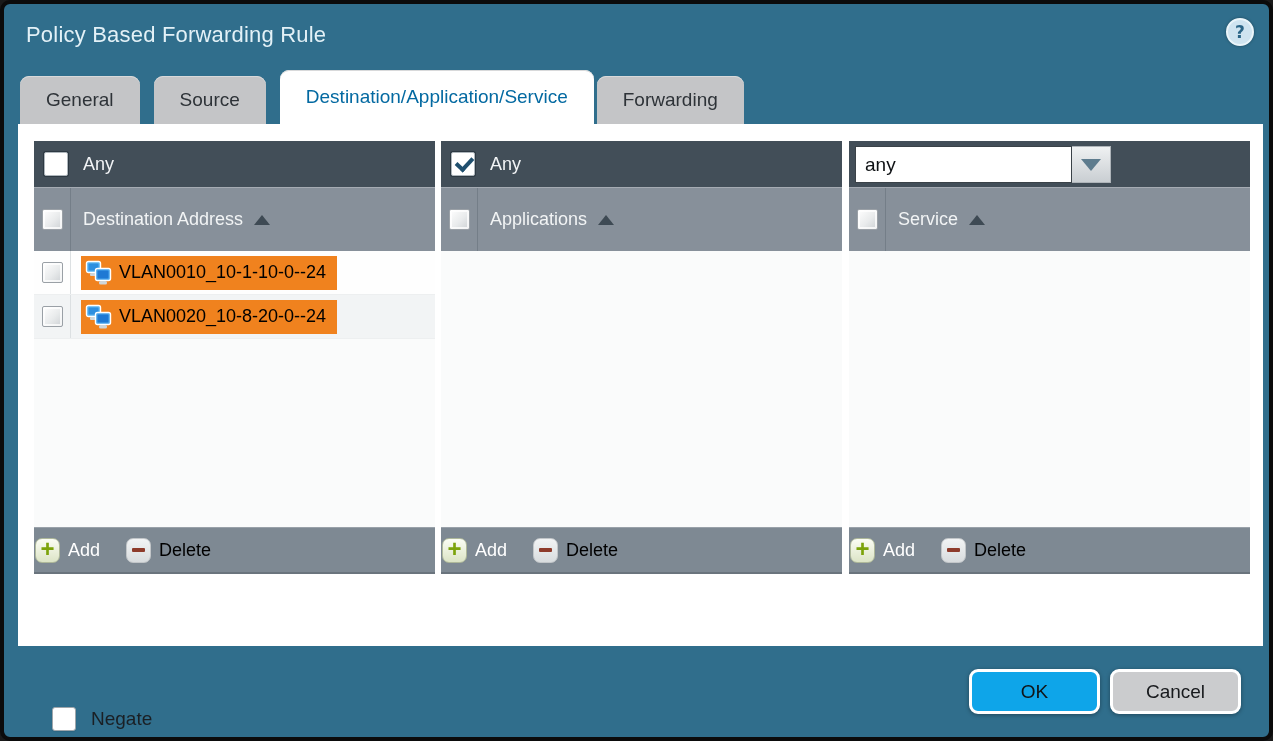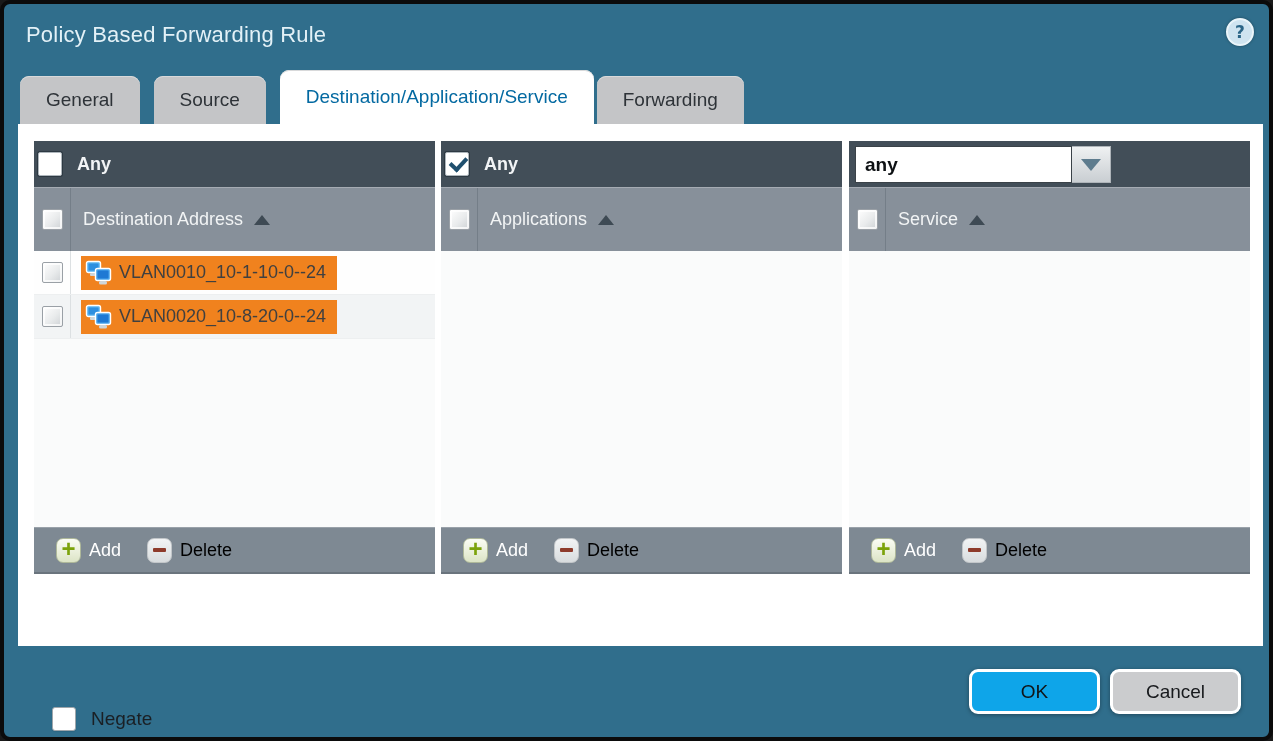--- a/index.html
+++ b/index.html
@@ -23,43 +23,43 @@
   .tab+.tab{margin-left:14px;}
   .tab.active+.tab{margin-left:3px;margin-top:10px;}
 
   
   .content{position:absolute;left:14px;top:120px;width:1245px;height:522px;background:#ffffff;z-index:1;}
 
   .col{position:absolute;top:17px;width:401px;height:433px;display:flex;flex-direction:column;
     border-bottom:2px solid #6A747D;}
   .col1{left:16px;} .col2{left:423px;} .col3{left:831px;}
 
-  .any-bar{height:46px;background:#424E58;display:flex;align-items:center;padding:0 4px;flex:0 0 auto;position:relative;font-weight:bold;}
+  .any-bar{height:46px;background:#424E58;display:flex;align-items:center;padding:0 10px;flex:0 0 auto;position:relative;}
   .any-label{color:#F2F4F6;font-size:18px;margin-left:15px;}
   .cb-large{width:24px;height:24px;background:#fff;border:1px solid #AEB6BC;border-radius:2px;position:relative;cursor:pointer;flex:0 0 auto;box-shadow:0 0 0 1px #2d3942;}
   .cb-large.checked::after{content:"";position:absolute;left:4px;top:4px;width:13px;height:7px;
     border-left:4px solid #1F4F6E;border-bottom:4px solid #1F4F6E;transform:rotate(-47deg);}
   .col-header{height:64px;background:#87909A;border-top:1px solid #A5ABB3;display:flex;align-items:center;flex:0 0 auto;}
   .hdr-cb-cell{width:37px;display:flex;align-items:center;justify-content:center;align-self:stretch;border-right:1px solid #747E88;}
   .cb-bevel{width:21px;height:21px;border:1px solid #9aa0a6;border-radius:2px;cursor:pointer;
     background:linear-gradient(135deg,#ffffff 0%,#e9ebec 55%,#cdd1d4 100%);box-shadow:inset 0 0 0 2px rgba(255,255,255,.75);}
   .hdr-title{color:#F2F4F5;font-size:18px;margin-left:12px;}
   .sort-asc{width:0;height:0;border-left:8px solid transparent;border-right:8px solid transparent;
     border-bottom:10px solid #3E4A54;margin-left:11px;}
 
   .col-body{flex:1 1 auto;background:#FAFBFB;overflow:hidden;}
   .row{height:44px;display:flex;align-items:center;background:#FEFEFE;border-bottom:1px solid #EDEFF0;cursor:pointer;}
   .row:nth-child(2){background:#F2F4F5;}
   .row-cb-cell{width:37px;align-self:stretch;display:flex;align-items:center;justify-content:center;border-right:1px solid #DCE0E2;}
-  .row-tag{margin-left:10px;height:34px;display:flex;align-items:center;background:#F0821E;color:#404040;
+  .row-tag{margin-left:10px;height:34px;display:flex;align-items:center;background:#F0821E;color:#000000;
     font-size:18px;padding:0 11px 0 4px;white-space:nowrap;}
   .net-icon{width:27px;height:26px;margin-right:7px;flex:0 0 auto;}
 
   .col-footer{height:45px;background:#7E8993;border-top:1px solid #99A1A9;display:flex;align-items:center;
-    padding:0 22px;gap:26px;flex:0 0 auto;text-align:center;}
+    padding:0 1px;gap:26px;flex:0 0 auto;text-align:center;}
   .ftr-btn{display:flex;align-items:center;gap:8px;font-size:18px;cursor:pointer;}
   .ftr-btn .lbl-add{color:#ffffff;}
   .ftr-btn .lbl-del{color:#000000;}
   .icon-plus{width:25px;height:25px;border-radius:7px;border:1px solid #AEB89A;
     background:linear-gradient(#FBFDF4,#DCE4C6);display:flex;align-items:center;justify-content:center;}
   .icon-plus::before{content:"+";color:#7CA30B;font-size:24px;font-weight:bold;line-height:1;margin-top:-3px;}
   .icon-minus{width:25px;height:25px;border-radius:7px;border:1px solid #C2C6C9;
     background:linear-gradient(#F2F4F5,#D8DCDE);display:flex;align-items:center;justify-content:center;}
   .icon-minus::before{content:"";width:13px;height:4px;background:#8E3B2B;border-radius:1px;}
 

